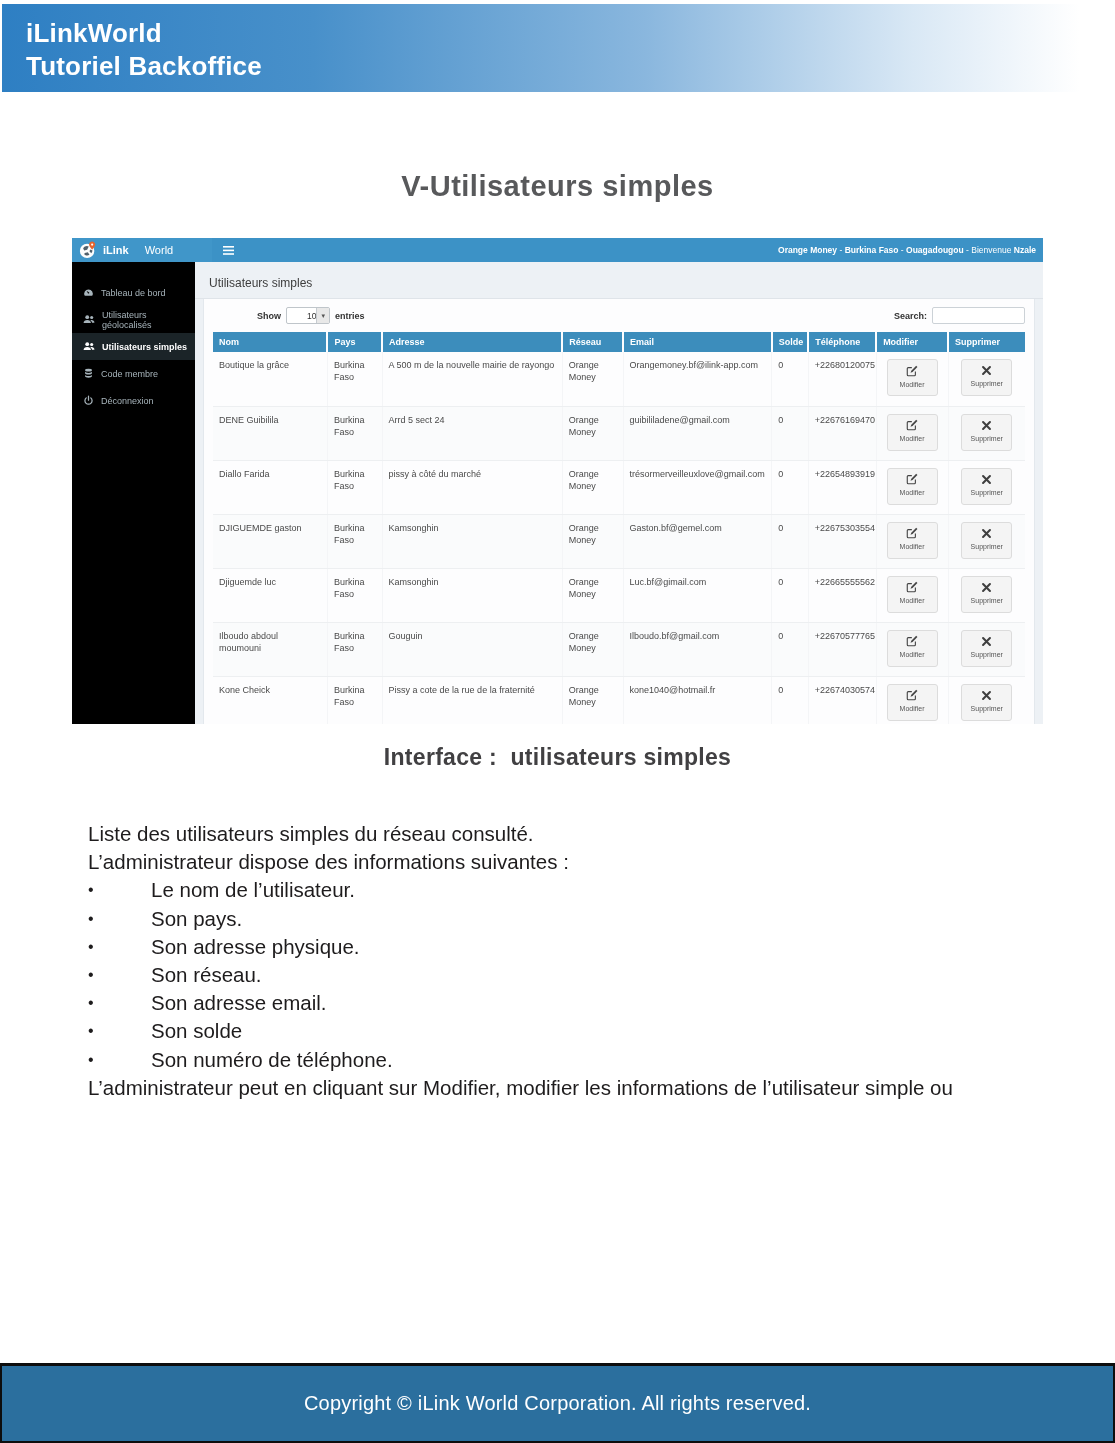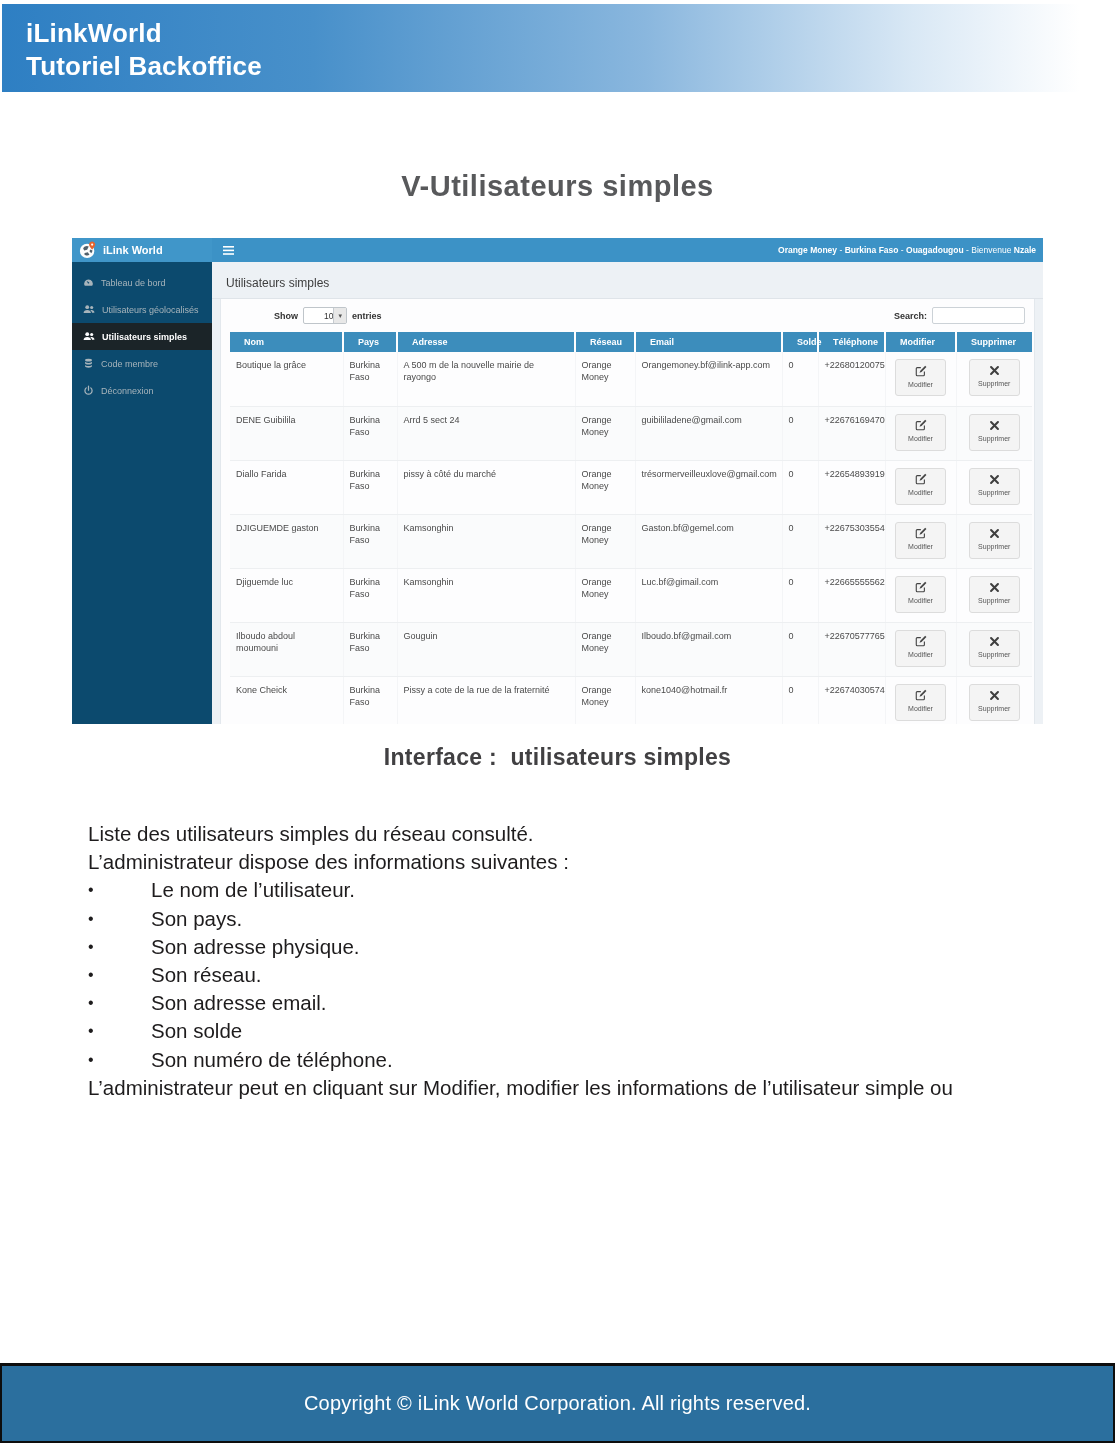--- a/index.html
+++ b/index.html
@@ -24,28 +24,28 @@
   
   .shot {
     position:absolute; top:238px; left:72px; width:971px; height:486px;
     overflow:hidden; background:#edf1f5; font-family:"Liberation Sans", sans-serif;
   }
   .navbar { height:24px; display:flex; align-items:stretch; background:#3c92c6; }
   .navbar .brand {
     width:140px; background:#4096c9; display:flex; align-items:center; gap:6px;
     padding-left:7px; color:#fff; font-size:11px;
   }
-  .navbar .brand b { font-weight:700; } .navbar .brand span.w { font-weight:700; margin-left:3px; }
+  .navbar .brand b { font-weight:700; } .navbar .brand span.w { font-weight:400; margin-left:16px; }
   .navbar .bars { display:flex; align-items:center; padding:0 11px; cursor:pointer; }
   .navbar .right {
     margin-left:auto; display:flex; align-items:center; padding-right:7px;
     color:#fff; font-size:8.5px; white-space:pre;
   }
   .shot-body { display:flex; height:462px; }
-  .sidebar { width:140px; background:#0c4a6e; padding-top:7px; flex:none; }
+  .sidebar { width:123px; background:#000000; padding-top:17px; flex:none; }
   .side-item {
     height:27px; display:flex; align-items:center; gap:7px; padding-left:11px;
     color:#a7b4bb; font-size:9px; cursor:pointer;
   }
   .side-item.active { background:#1b2428; color:#fff; font-weight:700; }
   .side-item svg { flex:none; }
   .main { flex:1; background:#edf1f5; min-width:0; }
   .content-header { padding:14px 12px 8px 14px; font-size:12px; color:#3d3d3d; }
   .main hr { border:none; border-top:1px solid #dfe4e9; }
   .box { margin:0 8px; background:#fdfdfe; border:1px solid #e3e8ed; border-top:none; padding:8px 9px 0 9px; }
@@ -57,21 +57,21 @@
   }
   .fake-select .val { flex:1; font-size:8.5px; display:flex; align-items:center; justify-content:center; color:#333; }
   .fake-select .arrow { width:14px; background:#e8e8e8; border-left:1px solid #c6cbd0; display:flex; align-items:center; justify-content:center; font-size:7px; color:#555; }
   .controls input {
     width:93px; height:17px; border:1px solid #ccd2d7; background:#fff; border-radius:2px;
     font-size:9px; padding:0 4px; outline:none;
   }
   table { width:100%; border-collapse:collapse; table-layout:fixed; }
   thead th {
     background:#3c8dbc; color:#fff; font-size:9px; font-weight:700; text-align:left;
-    padding:5px 14px; border-right:2px solid #fdfdfe; cursor:pointer;
+    padding:5px 6px; border-right:2px solid #fdfdfe; cursor:pointer;
   }
   thead th:last-child { border-right:none; }
   tbody td {
     font-size:9px; color:#4a4a4a; vertical-align:top; padding:7px 6px;
     height:54px; border-bottom:1px solid #edeff1; border-right:1px solid #f4f5f7;
     overflow:hidden; line-height:12px;
   }
   tbody tr:nth-child(even) td { background:#fafbfc; }
   tbody td:last-child { border-right:none; }
   .cell-btn {

